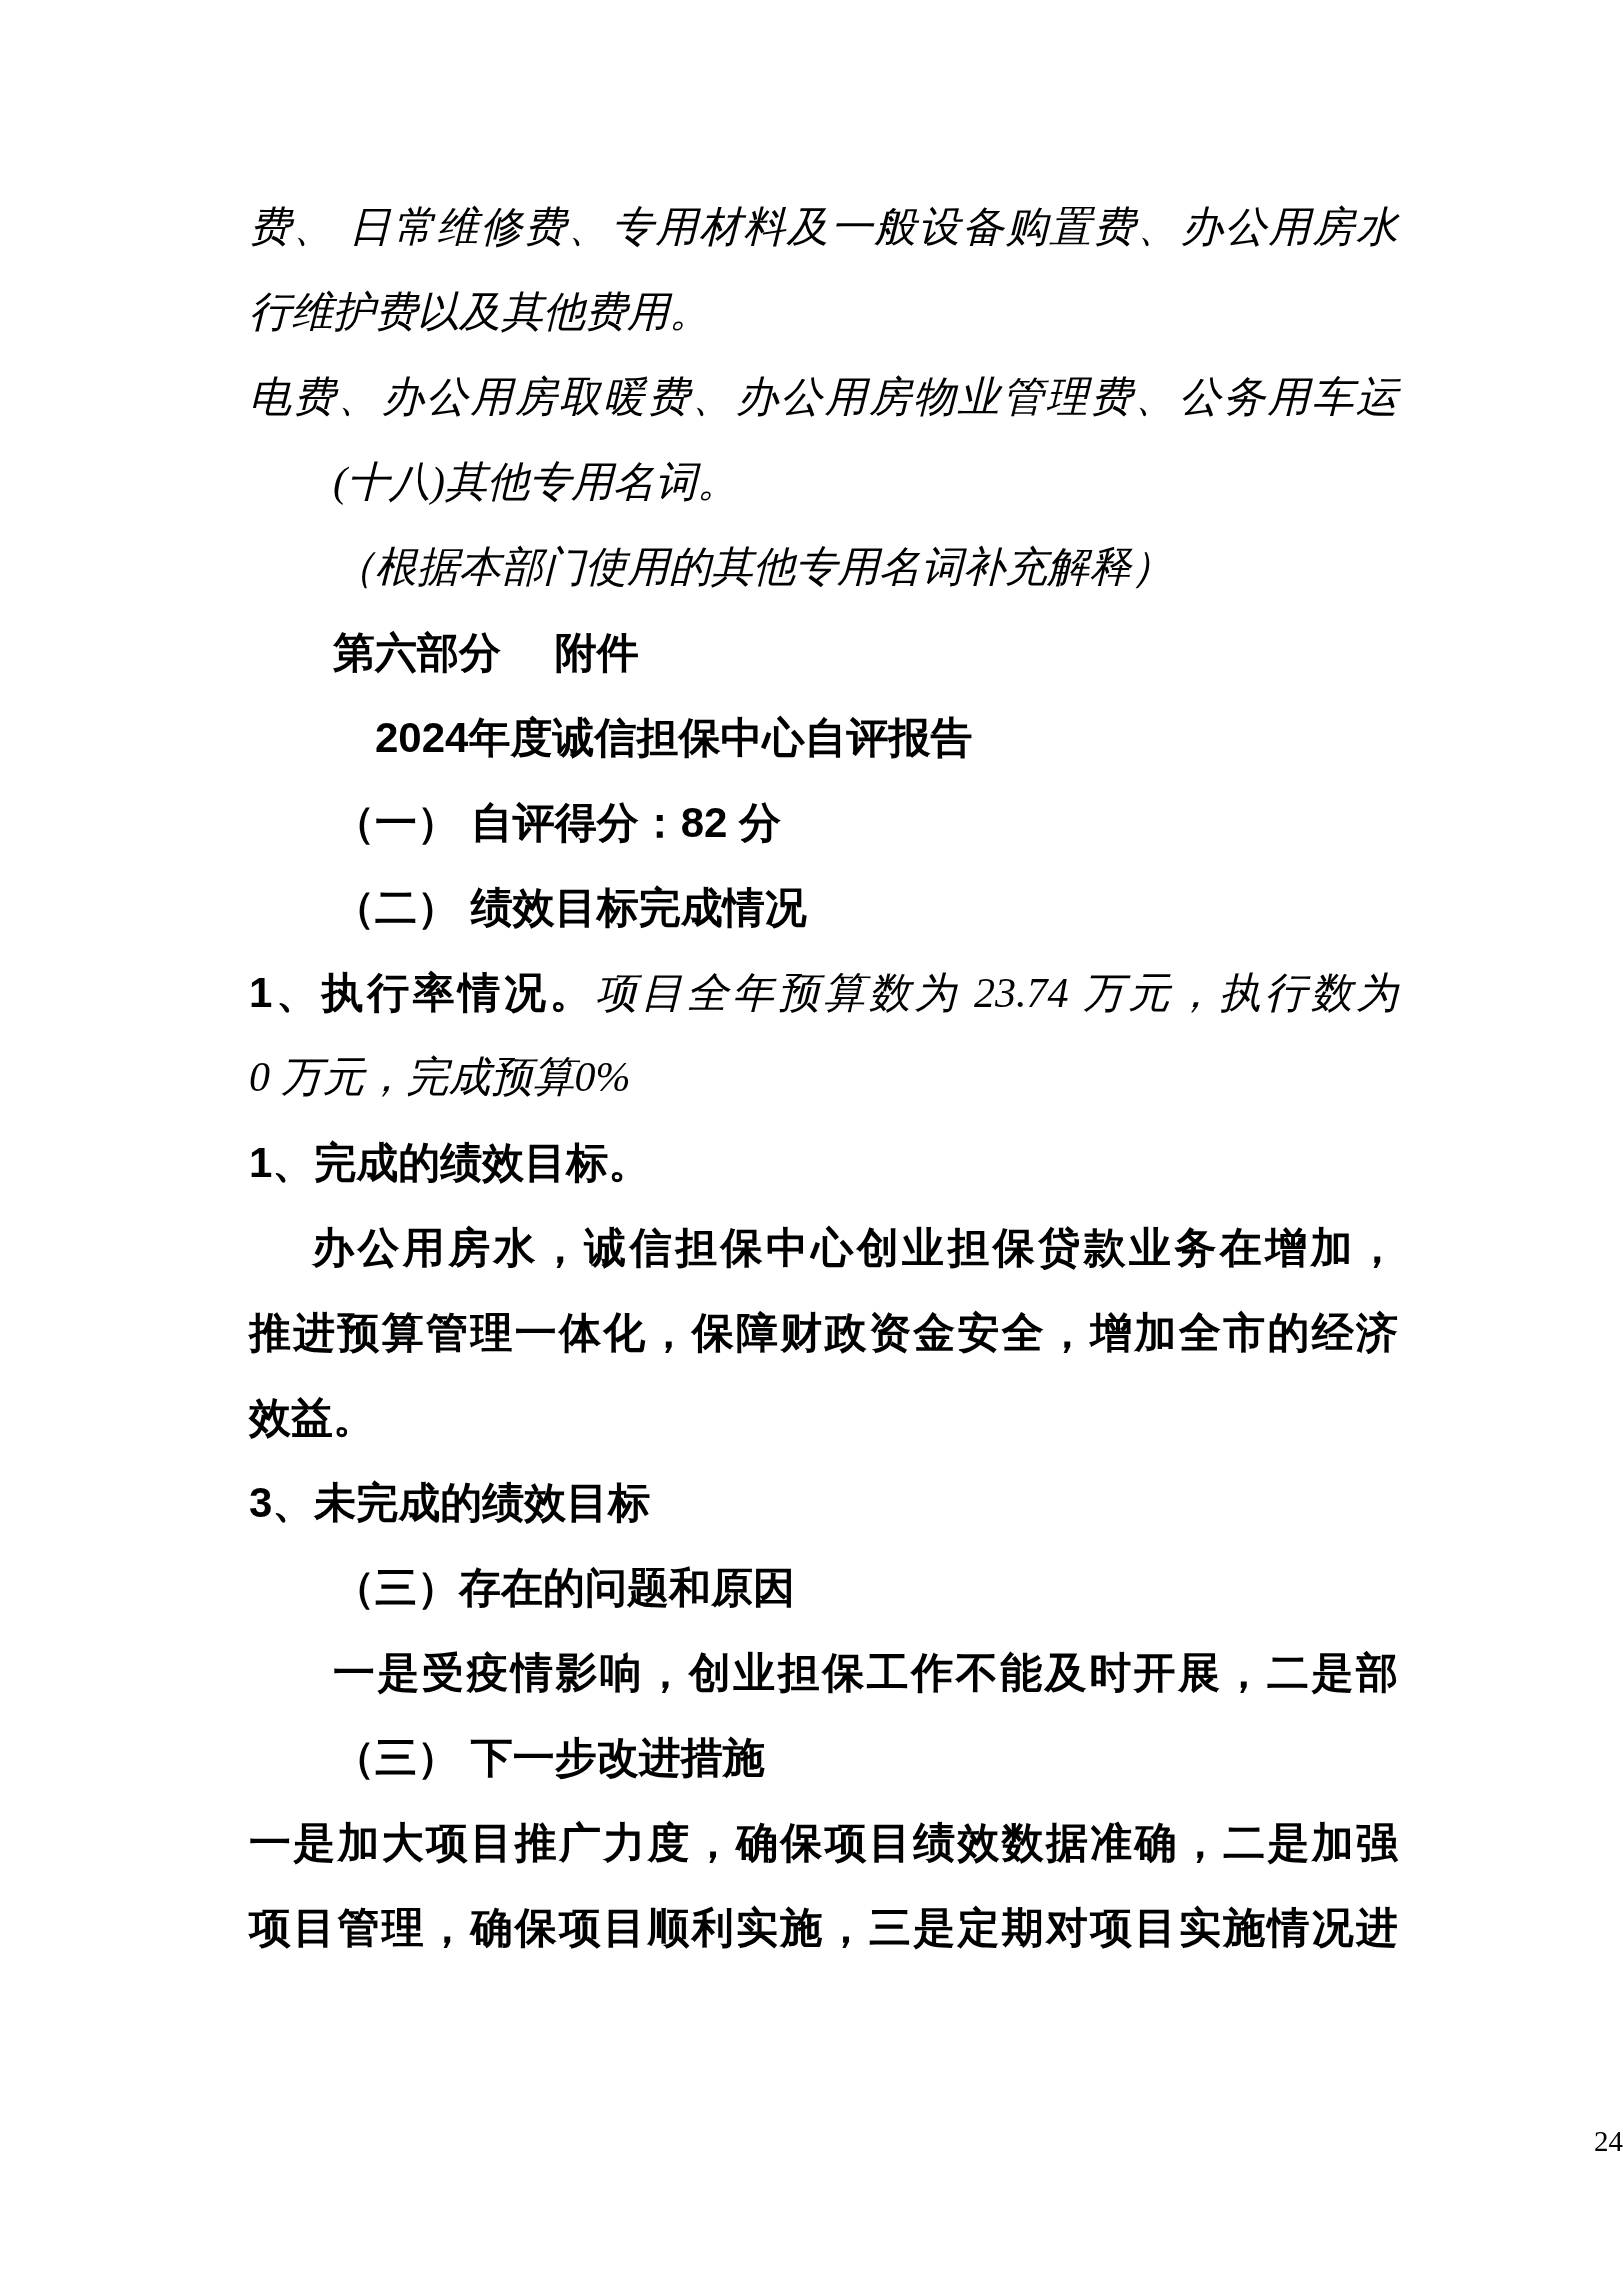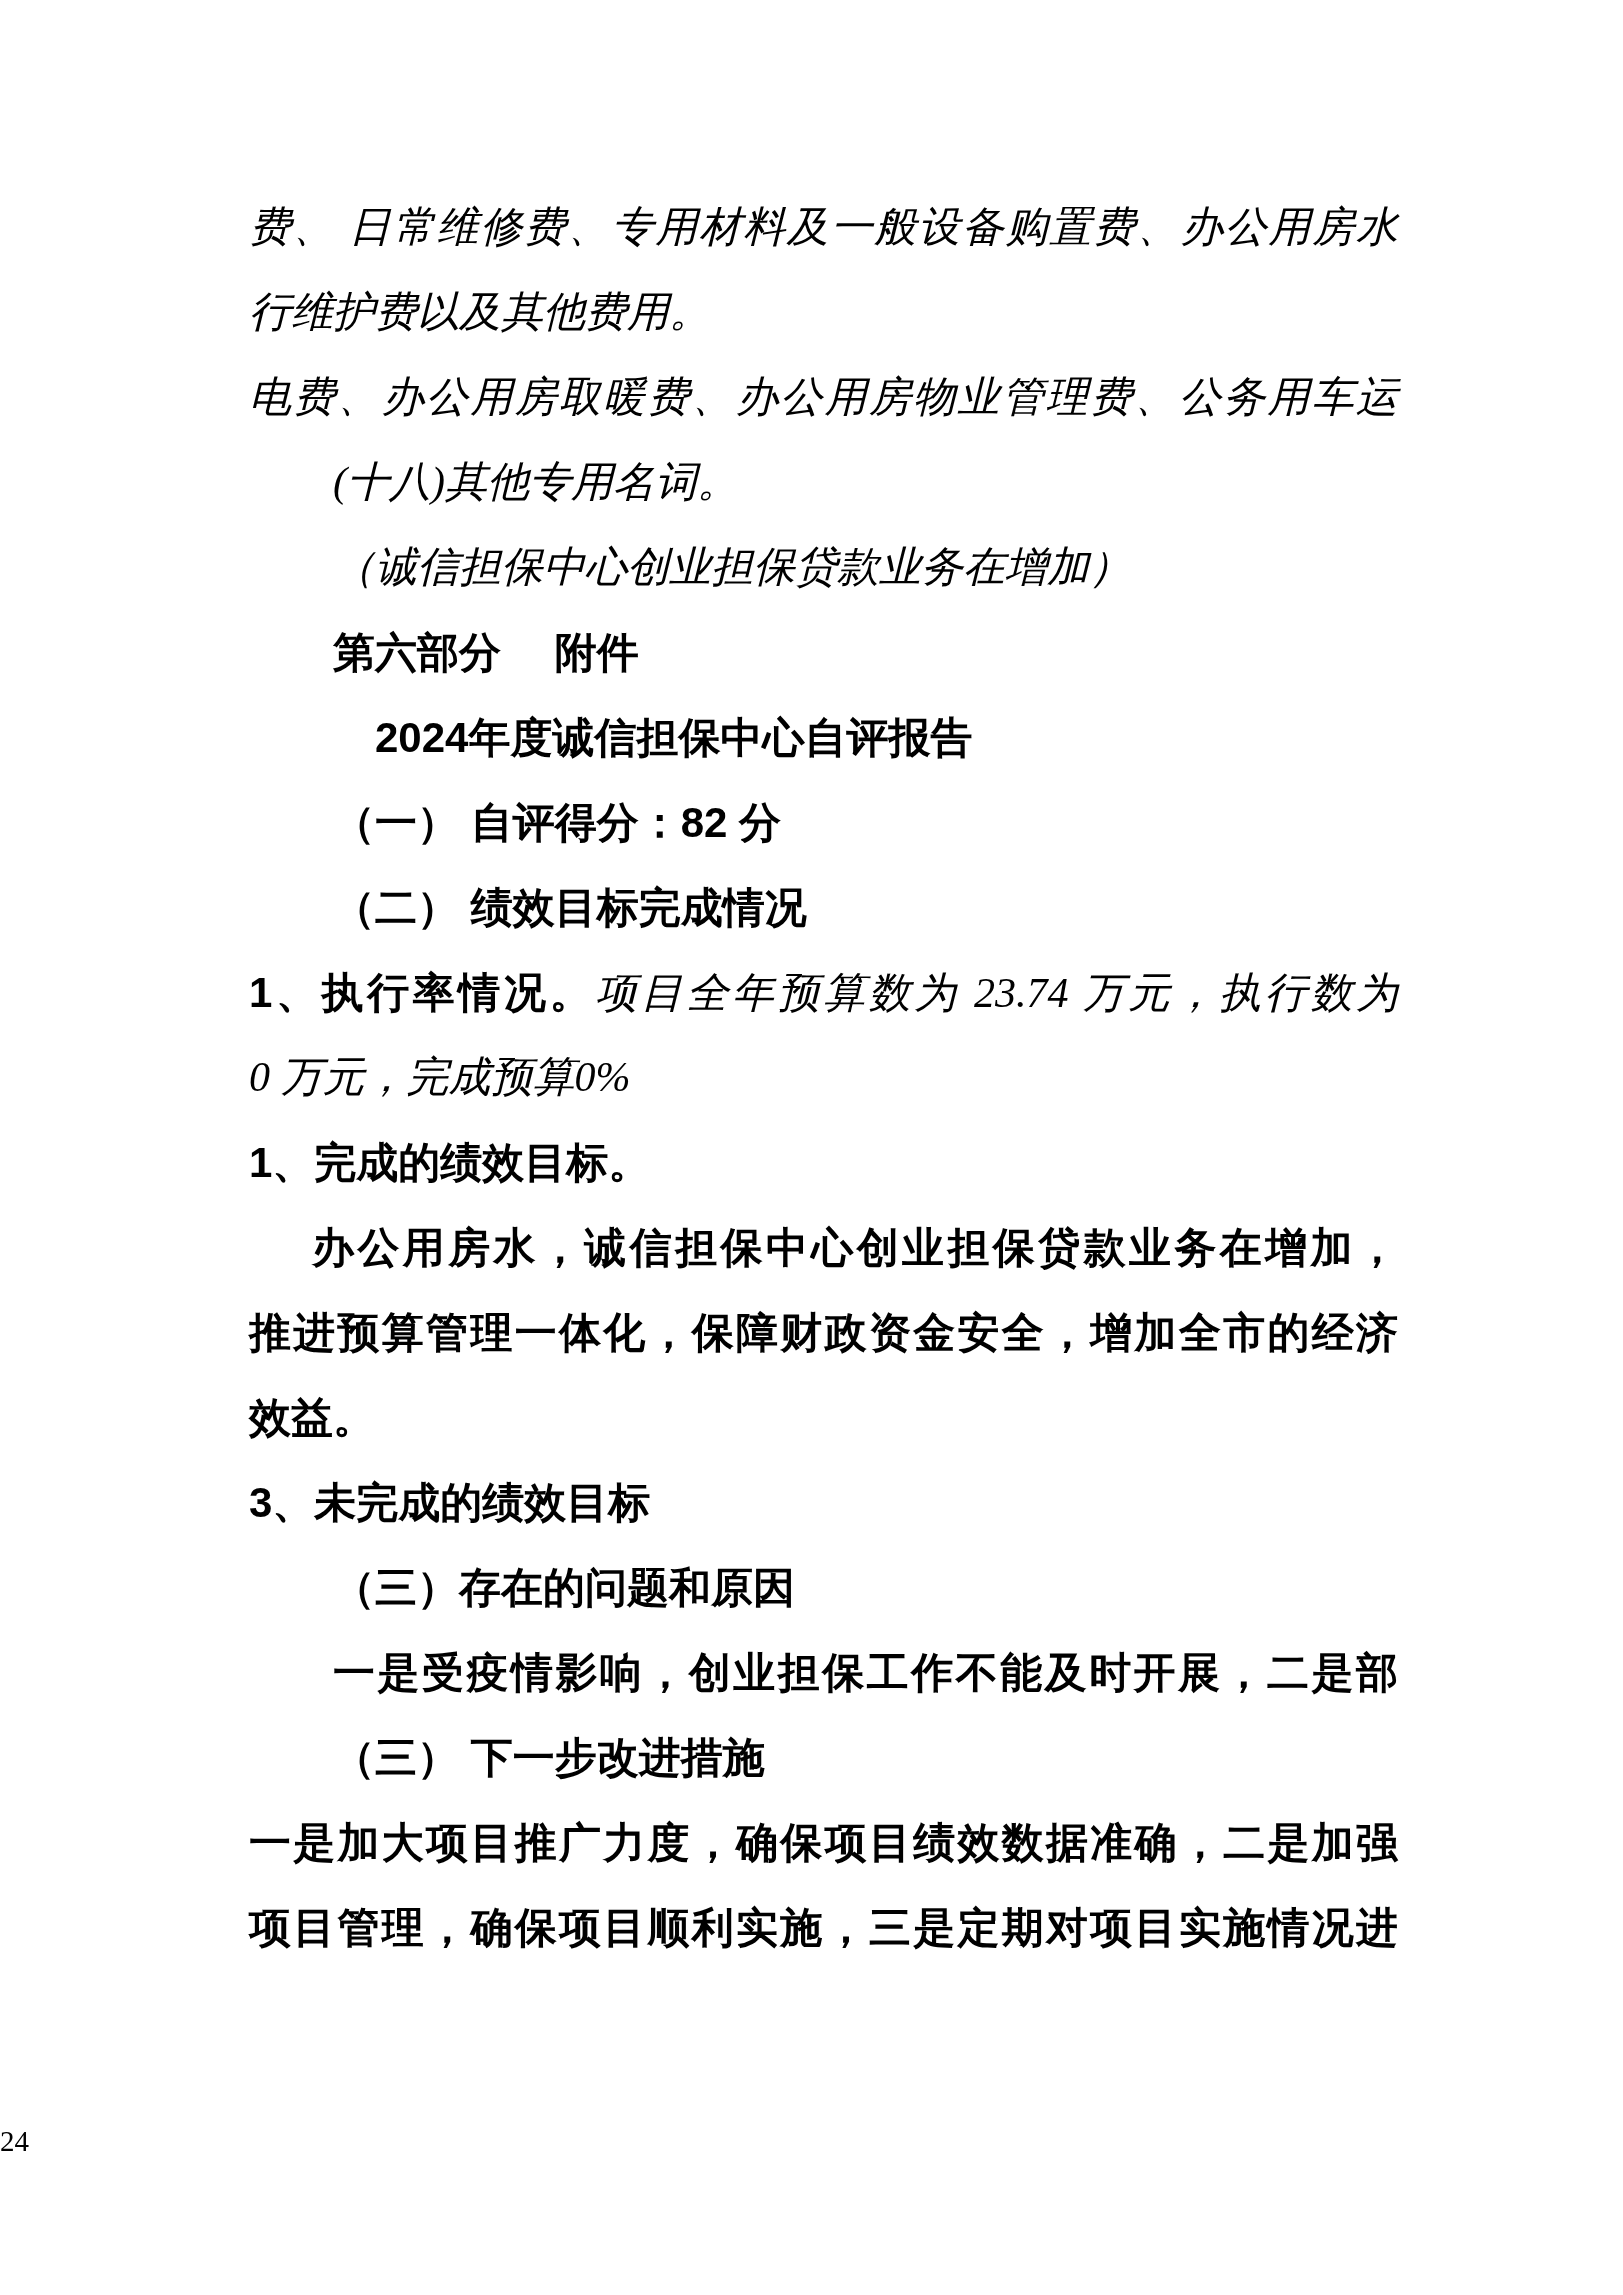--- a/index.html
+++ b/index.html
@@ -46,37 +46,37 @@
     text-align-last: justify;
   }
   .i2  { text-indent: 2em; }
   .i3  { text-indent: 3em; }
   .i15 { text-indent: 1.5em; }
   .pagenum {
     position: absolute;
     top: 2126px;
     left: 0;
     width: 100%;
-    text-align: left;
+    text-align: right;
     font-family: "Liberation Serif", "DejaVu Serif", serif;
     font-size: 29px;
     line-height: 31px;
     color: #000000;
   }
 </style>
 </head>
 <body>
 
 <div class="page">
   <div class="content">
     <div class="line fs j">费、 日常维修费、专用材料及一般设备购置费、办公用房水</div>
     <div class="line fs">行维护费以及其他费用。</div>
     <div class="line fs j">电费、办公用房取暖费、办公用房物业管理费、公务用车运</div>
     <div class="line fs i2">(十八)其他专用名词。</div>
-    <div class="line fs i2">（诚信担保中心创业担保贷款业务在增加）</div>
+    <div class="line fs i2">（根据本部门使用的其他专用名词补充解释）</div>
     <div class="line hei i2">第六部分　 附件</div>
     <div class="line hei i3">2024年度诚信担保中心自评报告</div>
     <div class="line hei i2">（一） 自评得分：82 分</div>
     <div class="line hei i2">（二） 绩效目标完成情况</div>
     <div class="line j">
       <span class="hei">1、执行率情况。</span><span class="fs">项目全年预算数为 23.74 万元，执行数为</span>
     </div>
     <div class="line fs">0 万元，完成预算0%</div>
     <div class="line hei">1、完成的绩效目标。</div>
     <div class="line hei i15 j">办公用房水，诚信担保中心创业担保贷款业务在增加，</div>

